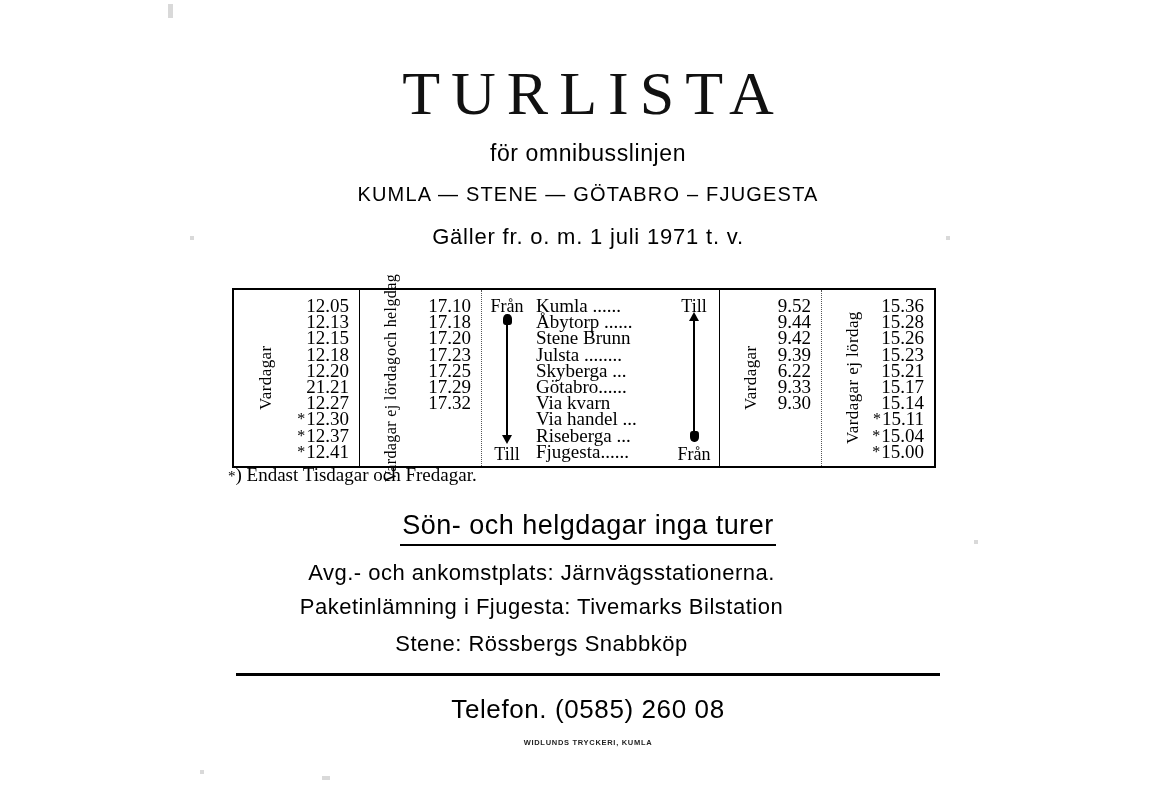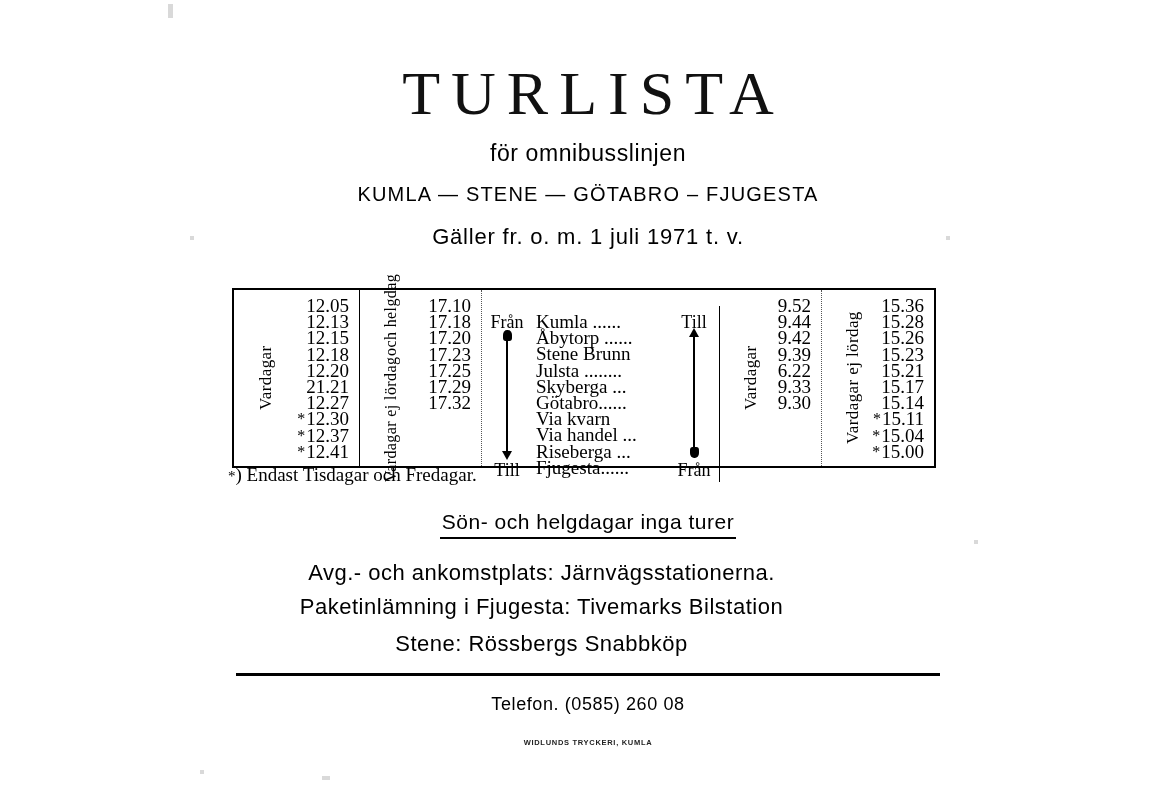--- a/index.html
+++ b/index.html
@@ -123,21 +123,21 @@
     margin-right: 1px;
   }
 
   
   .col-1 { width: 126px; }
   .col-1 .vlabel { width: 36px; margin-left: 14px; }
   
   .col-2 { width: 122px; }
   .col-2 .vlabel { width: 46px; margin-left: 8px; }
   
-  .col-3 { width: 238px; position: relative; margin-top: 16px; }
+  .col-3 { width: 238px; position: relative; }
   
   .col-4 { width: 102px; }
   .col-4 .vlabel { width: 34px; margin-left: 14px; }
   
   .col-5 { width: 112px; }
   .col-5 .vlabel { width: 34px; margin-left: 14px; }
 
   
   .stations-wrap {
     display: flex;
@@ -234,21 +234,21 @@
   }
   .footnote .star { font-size: 15px; }
 
   .no-service {
     position: absolute;
     left: 0; top: 510px;
     width: 1176px;
     text-align: center;
   }
   .no-service span {
-    font-size: 21px;
+    font-size: 27px;
     letter-spacing: .5px;
     border-bottom: 2.4px solid #000;
     padding: 0 2px 4px 2px;
   }
 
   .info-line {
     position: absolute;
     left: 0;
     width: 1083px;
     text-align: center;
@@ -265,21 +265,21 @@
     top: 673px;
     width: 704px;
     height: 3px;
     background: #000;
   }
   .phone {
     position: absolute;
     left: 0; top: 694px;
     width: 1176px;
     text-align: center;
-    font-size: 18px;
+    font-size: 26px;
     letter-spacing: .6px;
   }
   .printer {
     position: absolute;
     left: 0; top: 738px;
     width: 1176px;
     text-align: center;
     font-size: 7.5px;
     letter-spacing: .7px;
     font-weight: bold;

